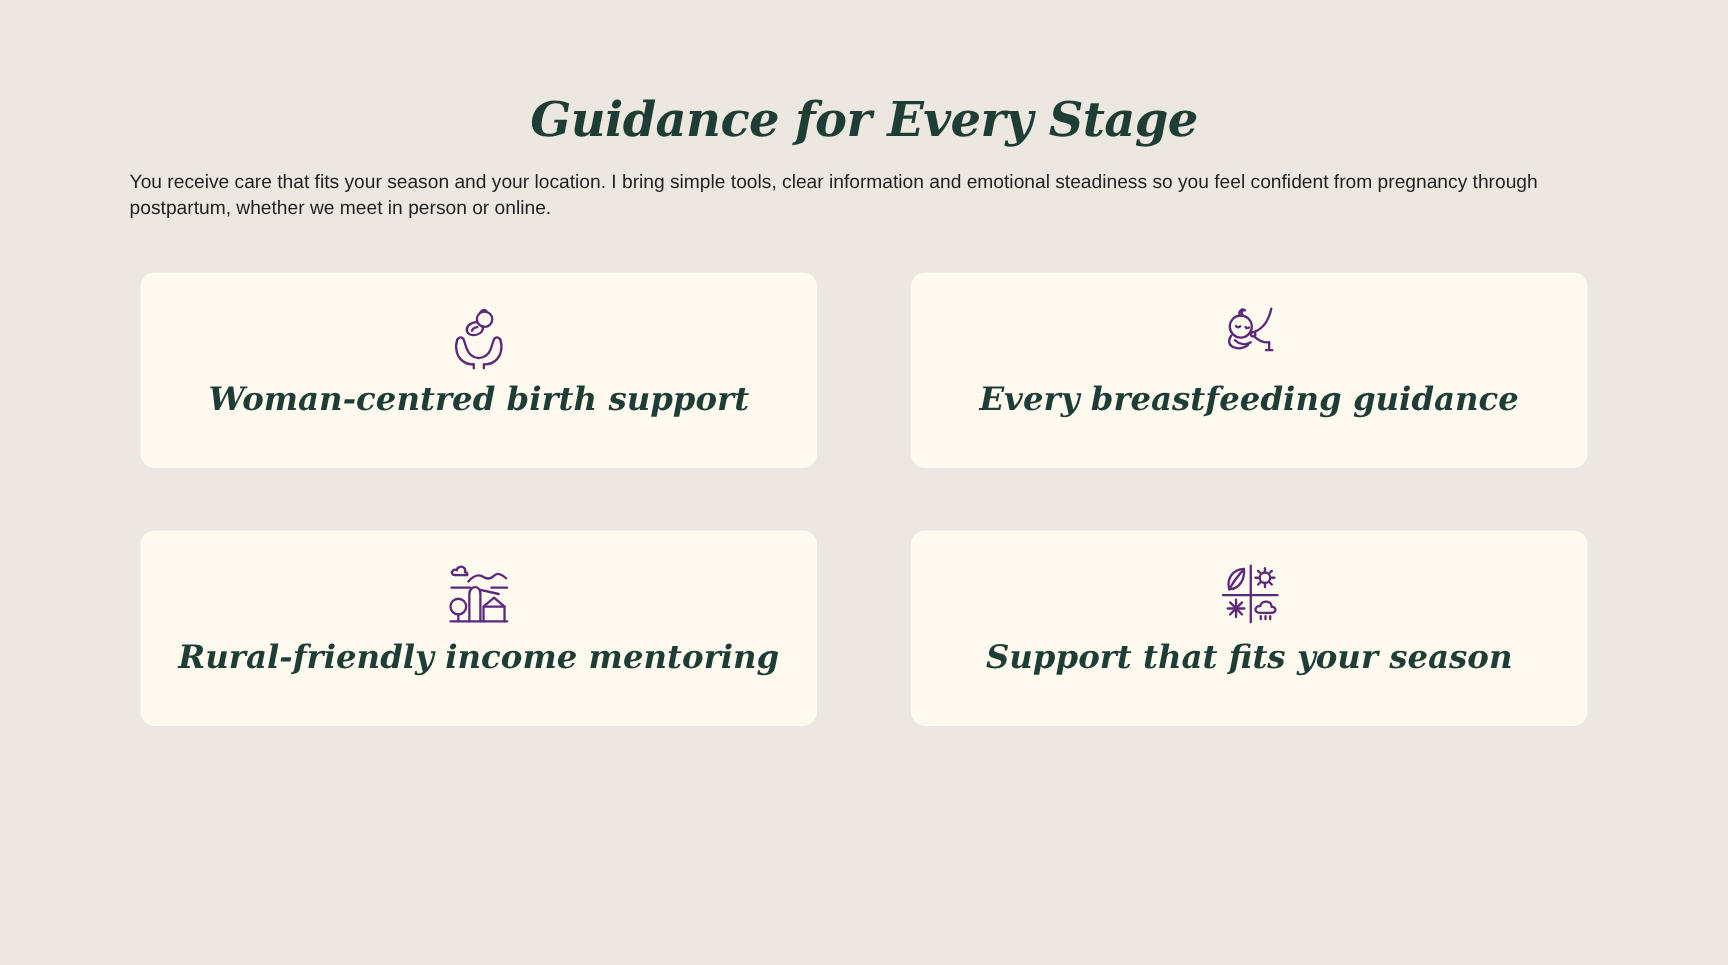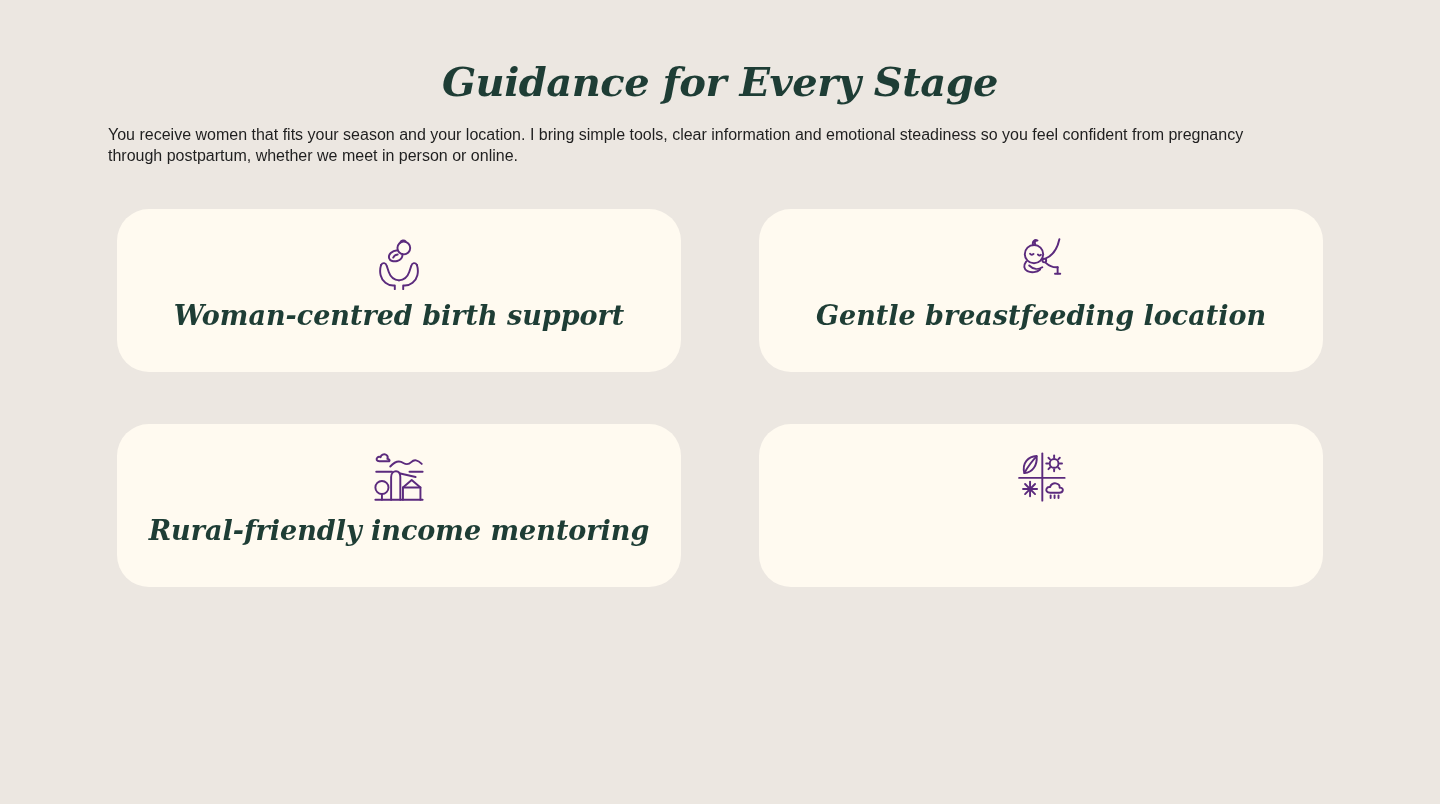--- a/index.html
+++ b/index.html
@@ -10,21 +10,21 @@
     --icon-purple: #5B2A7D;
   }
   * { margin: 0; padding: 0; box-sizing: border-box; }
   html, body { width: 1440px; height: 804px; }
   body {
     background: var(--page-bg);
     font-family: "Liberation Sans", "DejaVu Sans", sans-serif;
     color: var(--body-text);
     overflow: hidden;
   }
-  .section { padding-top: 58px; }
+  .section { padding-top: 76px; }
   .section-title {
     font-family: "DejaVu Serif", "Liberation Serif", serif;
     font-style: italic;
     font-weight: 700;
     font-size: 40px;
     line-height: 48px;
     letter-spacing: -0.5px;
     color: var(--heading-green);
     text-align: center;
   }
@@ -38,21 +38,21 @@
   .cards-grid {
     width: 1206px;
     margin: 43px auto 0;
     display: grid;
     grid-template-columns: 564px 564px;
     column-gap: 78px;
     row-gap: 52px;
   }
   .card {
     background: var(--card-bg);
-    border-radius: 32px;
+    border-radius: 12px;
     padding: 26px 16px 28px;
     text-align: center;
   }
   .card-icon {
     height: 54px;
     display: flex;
     align-items: center;
     justify-content: center;
     margin-bottom: 10px;
   }
@@ -82,21 +82,21 @@
     color: var(--body-text);
   }
 </style>
 </head>
 <body>
 
 <div class="section">
 
   <h1 class="section-title">Guidance for Every Stage</h1>
 
-  <p class="section-intro">You receive women that fits your season and your location. I bring simple tools, clear information and emotional steadiness so you feel confident from pregnancy through postpartum, whether we meet in person or online.</p>
+  <p class="section-intro">You receive care that fits your season and your location. I bring simple tools, clear information and emotional steadiness so you feel confident from pregnancy through postpartum, whether we meet in person or online.</p>
 
   <div class="cards-grid">
 
     <div class="card">
       <div class="card-icon">
         <svg viewBox="0 0 64 64" aria-hidden="true">
           <circle cx="37.5" cy="16" r="7.3"></circle>
           <path d="M33.5 9.5 C34.5 7 38 6.5 39.5 8.5"></path>
           <path d="M30.3 18.5 C23.5 19 19.6 23.5 20.7 27.6 C21.6 30.8 26 31.9 30 30.8 C34.3 29.6 36.2 26.3 36 22.8"></path>
           <path d="M30.5 23.5 C28 23.7 26.2 25 25.4 27"></path>
@@ -118,21 +118,21 @@
           <path d="M28.5 23.5 C29.3 24.8 31 24.8 31.8 23.8"></path>
           <path d="M15 31.5 C11.5 36 12.5 40.5 16.5 42.5 C21 44.7 27.5 43.8 31 40.5"></path>
           <path d="M18.5 36 C23 40.5 29 41 33.5 38"></path>
           <path d="M53 6 C50.5 17.5 44.5 25 37.5 27.8"></path>
           <circle cx="35.8" cy="30.3" r="2.1"></circle>
           <path d="M37.5 33 C41.5 36.8 47 38.3 51 38"></path>
           <path d="M51 38 L51 45"></path>
           <path d="M48 45.5 L54 45.5"></path>
         </svg>
       </div>
-      <h3 class="card-title">Gentle breastfeeding location</h3>
+      <h3 class="card-title">Every breastfeeding guidance</h3>
     </div>
 
     <div class="card">
       <div class="card-icon">
         <svg viewBox="0 0 64 64" aria-hidden="true">
           <path d="M9.5 14 C6.5 14 5.5 11.5 7.2 9.8 C8.3 8.7 10 8.7 11 9.4 C11.3 6.5 14.8 5.2 17.2 6.6 C19 7.7 19.5 9.6 18.7 11.3 C21 11.3 21.8 13 20.8 14 Z"></path>
           <path d="M22 20 Q30 11 37 16 Q42 19 46 15 Q51 10 58 17"></path>
           <path d="M6 26 H24"></path>
           <path d="M44 26 H59"></path>
           <circle cx="12.5" cy="44" r="7.5"></circle>
@@ -166,16 +166,17 @@
           <path d="M19.5 37.5 V54"></path>
           <path d="M11.5 45.8 H27.5"></path>
           <path d="M13.8 40 L25.2 51.5"></path>
           <path d="M25.2 40 L13.8 51.5"></path>
           <path d="M42.5 50 C38.5 50 37.5 47.5 38.3 45.6 C39 44 40.8 43.3 42.5 43.6 C42.8 40.5 46 38.8 49 39.3 C51.8 39.8 53.5 41.8 53.3 44.2 C55.8 44 57.3 45.6 56.9 47.5 C56.5 49.3 55 50 53 50 Z"></path>
           <path d="M43 53 V56"></path>
             <path d="M47.5 53 V56"></path>
             <path d="M52 53 V56"></path>
         </svg>
       </div>
+      <h3 class="card-title">Support that fits your season</h3>
     </div>
 
   </div>
 </div>
 
 </body></html>

